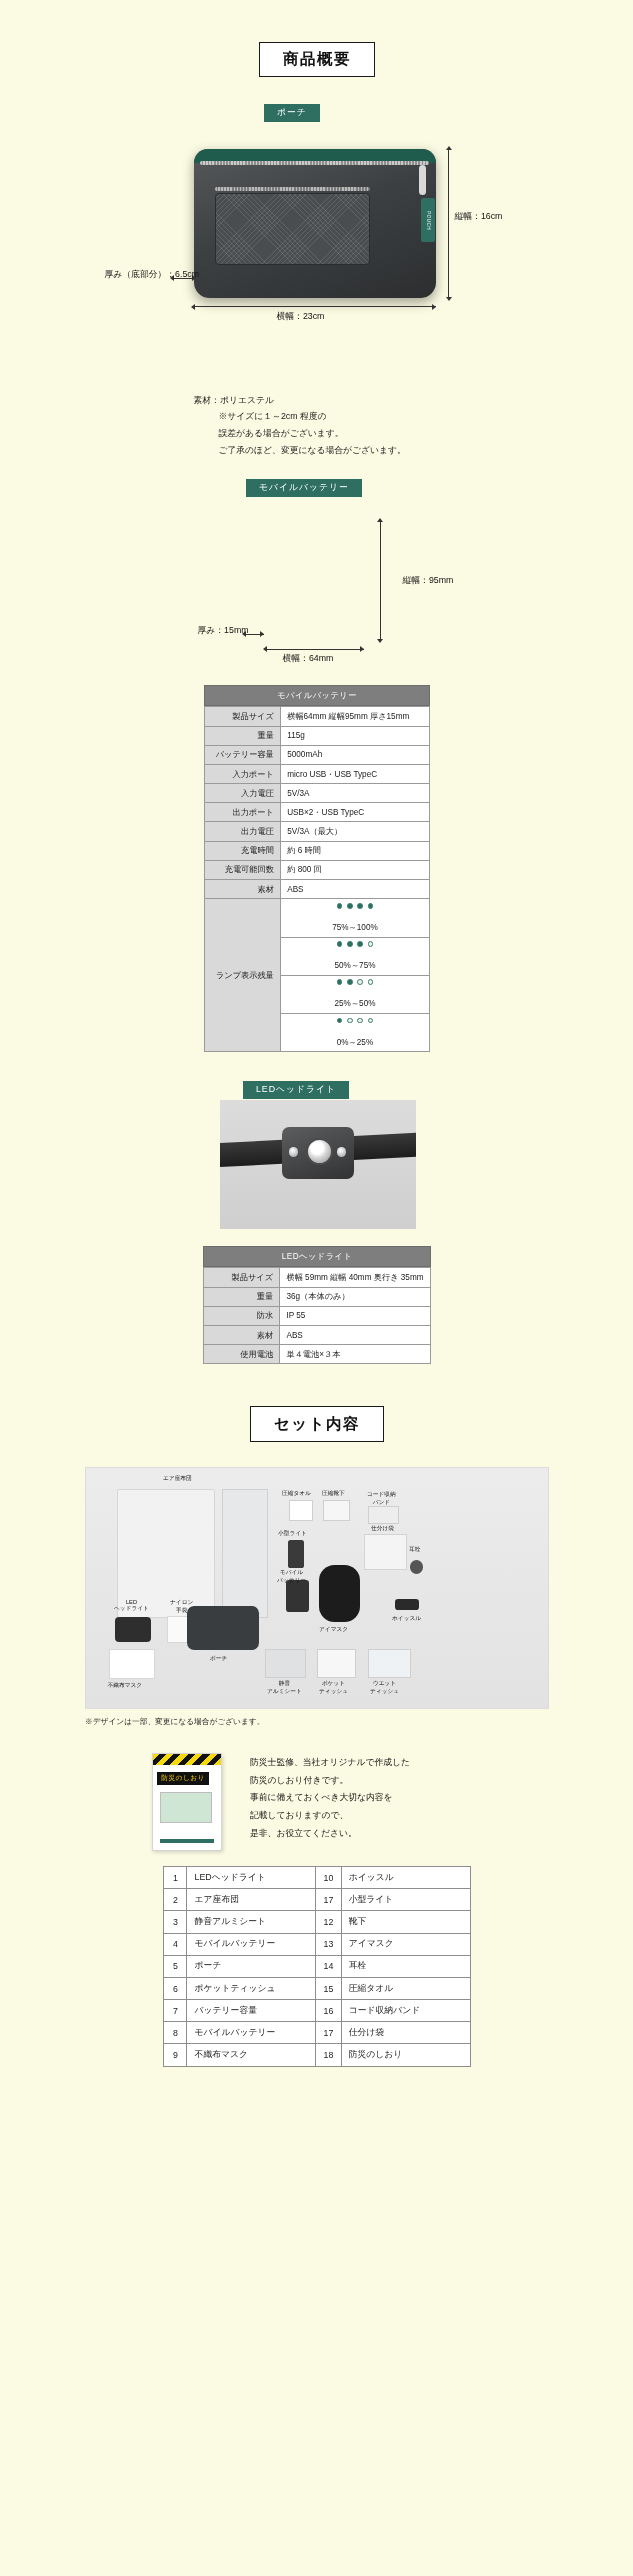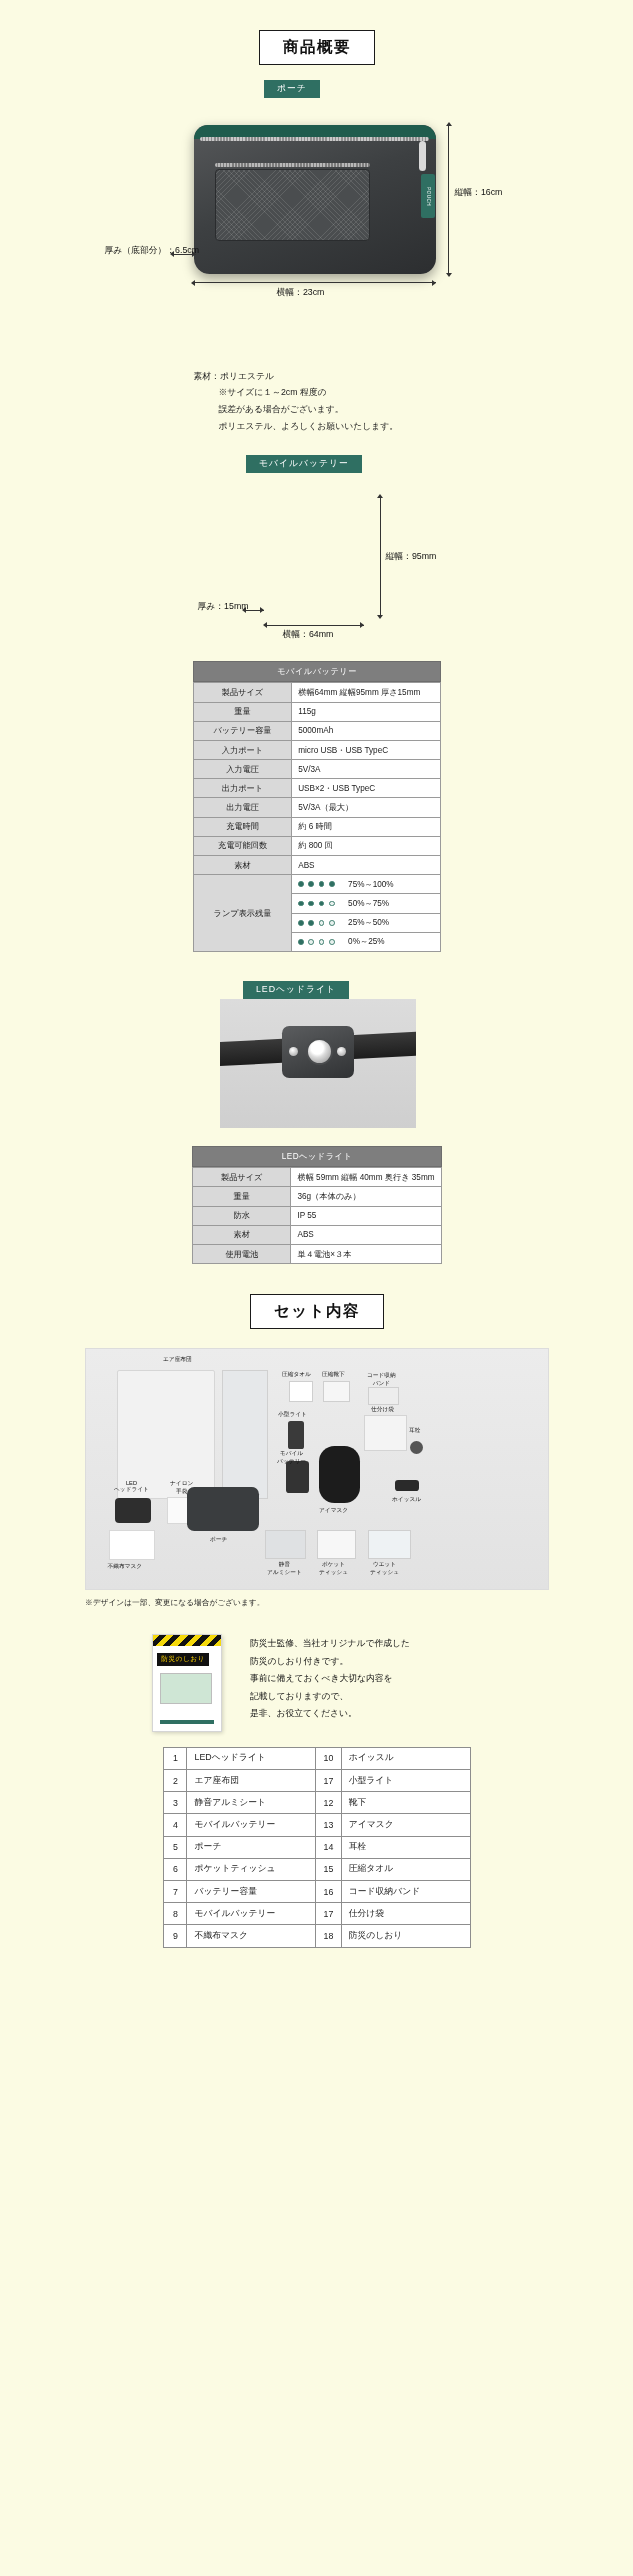--- a/index.html
+++ b/index.html
@@ -17,21 +17,21 @@
   .page {
     width: 634px;
     margin: 0 auto;
     padding-bottom: 31px;
   }
 
   
   .section-title {
     display: block;
     text-align: center;
-    margin: 0 auto;
+    margin: 12px auto;
     padding: 30px 0 13.4px 0;
   }
   .section-title span {
     display: inline-block;
     border: 1px solid #1a1a1a;
     background: #fff;
     padding: 6.2px 23px;
     font-size: 15.5px;
     font-weight: bold;
     letter-spacing: 1.5px;
@@ -206,40 +206,40 @@
     color: #fff;
     font-size: 8.2px;
     padding: 4.1px 0;
     letter-spacing: 0.5px;
     border: 0.5px solid #6d6d6d;
   }
   .spec-table th {
     background: #d9d9d9;
     border: 0.5px solid #9a9a9a;
     font-weight: normal;
-    text-align: center;
+    text-align: right;
     padding: 3.6px 6.2px;
-    width: 98px;
+    width: 76px;
     white-space: nowrap;
   }
   .spec-table td {
     border: 0.5px solid #9a9a9a;
     padding: 3.6px 6.2px;
     background: #fff;
     min-width: 149px;
   }
   .lamp-row th { border-bottom-color: #9a9a9a; }
   .lamp-dots { display: inline-flex; gap: 4.6px; vertical-align: middle; }
   .lamp-dots i {
     width: 5.7px; height: 5.7px; border-radius: 50%; display: block;
     border: 0.5px solid #3f7e6f;
   }
   .lamp-dots i.on { background: #2f6f62; }
   .lamp-dots i.off { background: #e7f1ee; }
-  .lamp-cell { display: flex; align-items: center; gap: 13.4px; }
+  .lamp-cell { display: flex; align-items: center; gap: 13.4px; flex-direction: column; }
 
   
   .head-wrap {
     position: relative;
     width: 453px;
     margin: 29px auto 0 auto;
     height: 165px;
   }
   .head-label { position: absolute; left: 152px; top: 0; }
   .head-photo {
@@ -400,33 +400,33 @@
       <div class="arrow-head" style="left:4.1px; top:152px; border-top:3.1px solid transparent; border-bottom:3.1px solid transparent; border-right:4.6px solid #333;"></div>
       <div class="arrow-head" style="left:26px; top:152px; border-top:3.1px solid transparent; border-bottom:3.1px solid transparent; border-left:4.6px solid #333;"></div>
       <div class="dim-text" style="left:-61px; top:146px;">厚み（底部分）：6.5cm</div>
     </div>
   </div>
 
   <div class="material-block">
     <div>素材：ポリエステル</div>
     <div class="note">※サイズに１～2cm 程度の</div>
     <div class="note">誤差がある場合がございます。</div>
-    <div class="note">ポリエステル、よろしくお願いいたします。</div>
+    <div class="note">ご了承のほど、変更になる場合がございます。</div>
   </div>
 
   <div class="batt-wrap">
     <div class="batt-label">
       <span class="label-pill">モバイルバッテリー</span>
     </div>
 
 
     <div class="dim-line" style="left:289px; top:42px; width:1px; height:118px;"></div>
     <div class="arrow-head" style="left:286px; top:39px; border-left:3.1px solid transparent; border-right:3.1px solid transparent; border-bottom:4.6px solid #333;"></div>
     <div class="arrow-head" style="left:286px; top:160px; border-left:3.1px solid transparent; border-right:3.1px solid transparent; border-top:4.6px solid #333;"></div>
-    <div class="dim-text" style="left:295px; top:96px;">縦幅：95mm</div>
+    <div class="dim-text" style="left:312px; top:96px;">縦幅：95mm</div>
 
     <div class="dim-line" style="left:175px; top:170px; width:98px; height:1px;"></div>
     <div class="arrow-head" style="left:172px; top:167px; border-top:3.1px solid transparent; border-bottom:3.1px solid transparent; border-right:4.6px solid #333;"></div>
     <div class="arrow-head" style="left:269px; top:167px; border-top:3.1px solid transparent; border-bottom:3.1px solid transparent; border-left:4.6px solid #333;"></div>
     <div class="dim-text" style="left:192px; top:174px;">横幅：64mm</div>
 
     <div class="dim-line" style="left:155px; top:155px; width:18.5px; height:1px;"></div>
     <div class="arrow-head" style="left:151px; top:152px; border-top:3.1px solid transparent; border-bottom:3.1px solid transparent; border-right:4.6px solid #333;"></div>
     <div class="arrow-head" style="left:169px; top:152px; border-top:3.1px solid transparent; border-bottom:3.1px solid transparent; border-left:4.6px solid #333;"></div>
     <div class="dim-text" style="left:107px; top:146px;">厚み：15mm</div>

